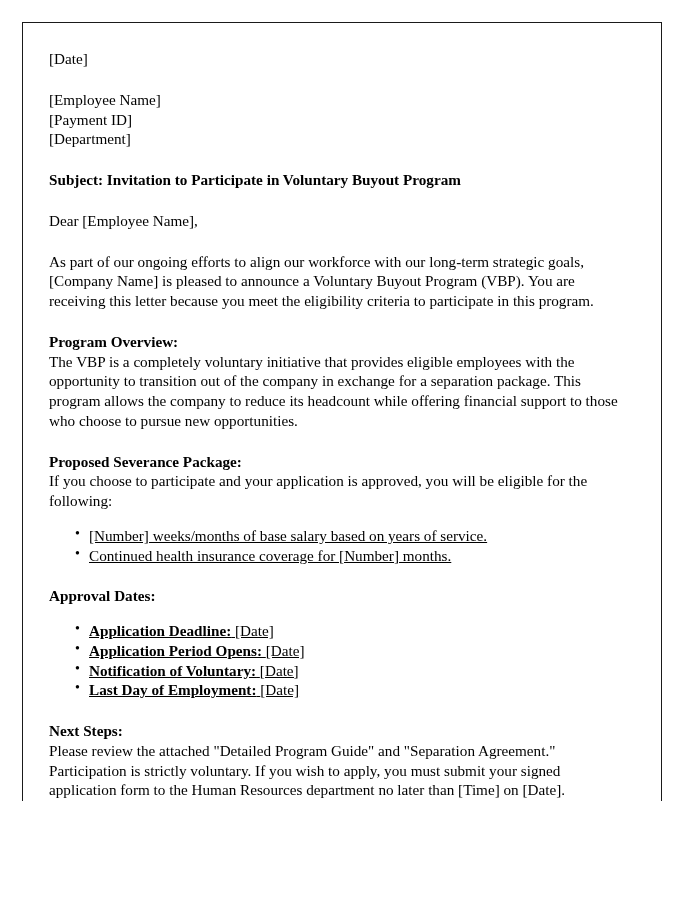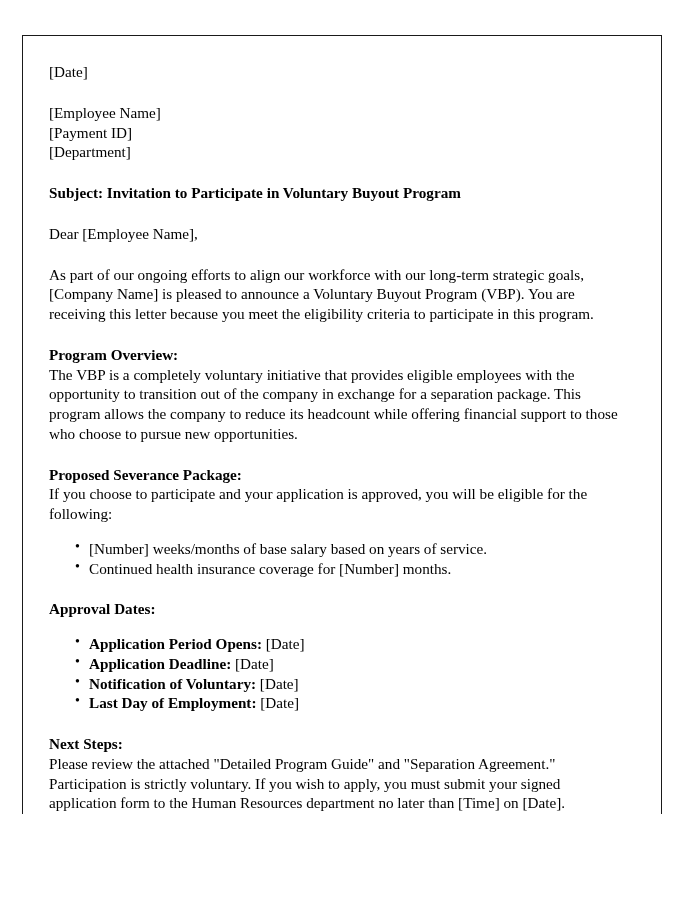--- a/index.html
+++ b/index.html
@@ -22,21 +22,20 @@
     top: 22px;
     width: 640px;
     height: 779px;            
     box-sizing: border-box;
     border-left: 1.5px solid #1a1a1a;
     border-right: 1.5px solid #1a1a1a;
     border-top: 1.5px solid #1a1a1a;
     border-bottom: none;
     background: #ffffff;
     overflow: hidden;
-    margin-top: 13px;
   }
 
   .page-body {
     padding: 26px 38px 0 26px;
     font-size: 15.2px;
     line-height: 1.30;
   }
 
   .gap-lg { height: 21px; }
   .gap-md { height: 15px; }
@@ -52,20 +51,21 @@
 
   ul.doc-list {
     margin: 0;
     padding: 0 0 0 40px;
     list-style: none;
   }
   ul.doc-list li {
     position: relative;
     margin: 0;
     padding-left: 0;
+    text-decoration: underline;
   }
   ul.doc-list li::before {
     content: "\2022";
     position: absolute;
     left: -14px;
     top: -1px;
     font-size: 14px;
   }
 
   .b { font-weight: bold; }
@@ -114,25 +114,25 @@
     </ul>
 
     <div class="gap-lg"></div>
 
     <p class="heading">Approval Dates:</p>
 
     <div class="gap-md"></div>
 
     <ul class="doc-list">
       <li>
-        <span class="b">Application Period Opens:</span>
+        <span class="b">Application Deadline:</span>
         <span>[Date]</span>
       </li>
       <li>
-        <span class="b">Application Deadline:</span>
+        <span class="b">Application Period Opens:</span>
         <span>[Date]</span>
       </li>
       <li>
         <span class="b">Notification of Voluntary:</span>
         <span>[Date]</span>
       </li>
       <li>
         <span class="b">Last Day of Employment:</span>
         <span>[Date]</span>
       </li>

